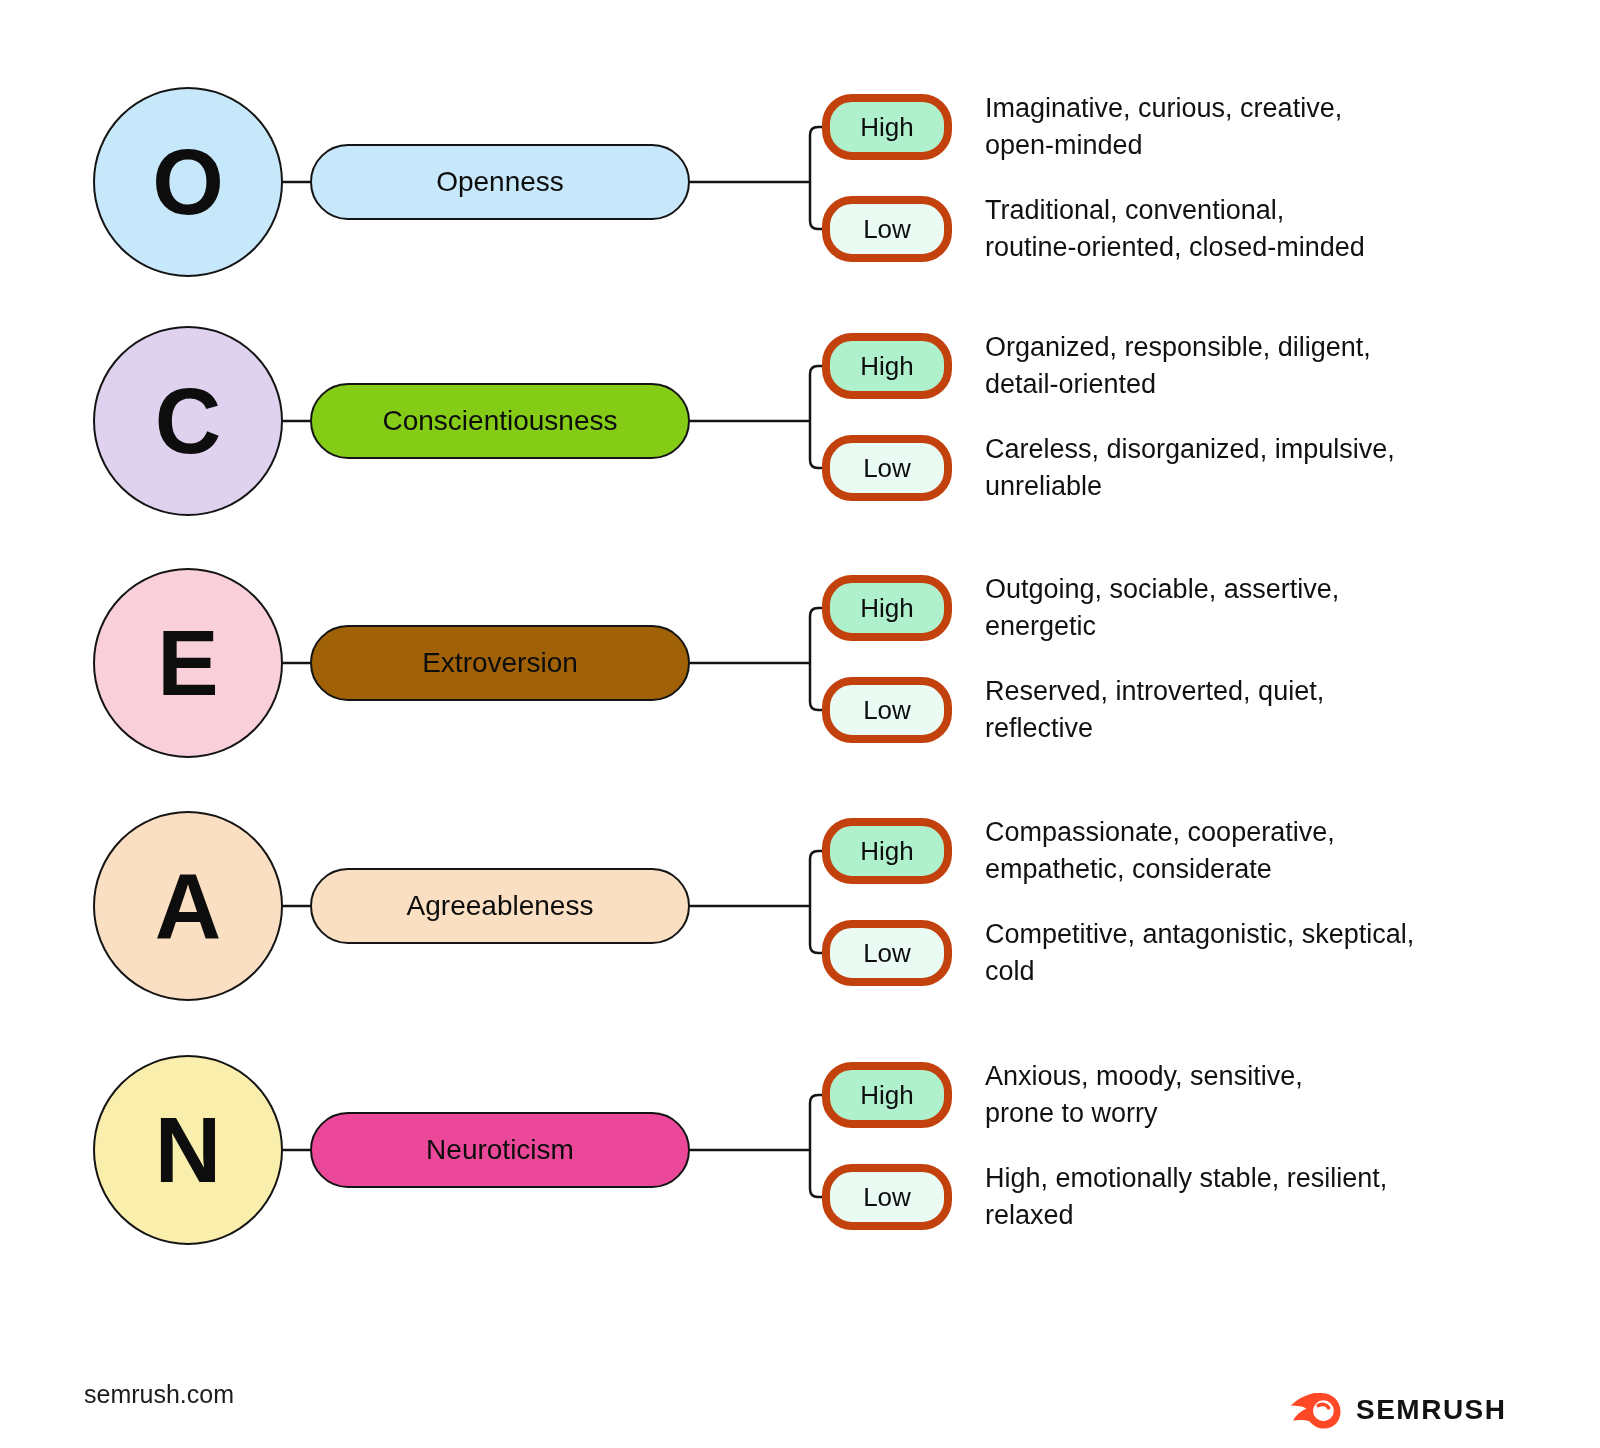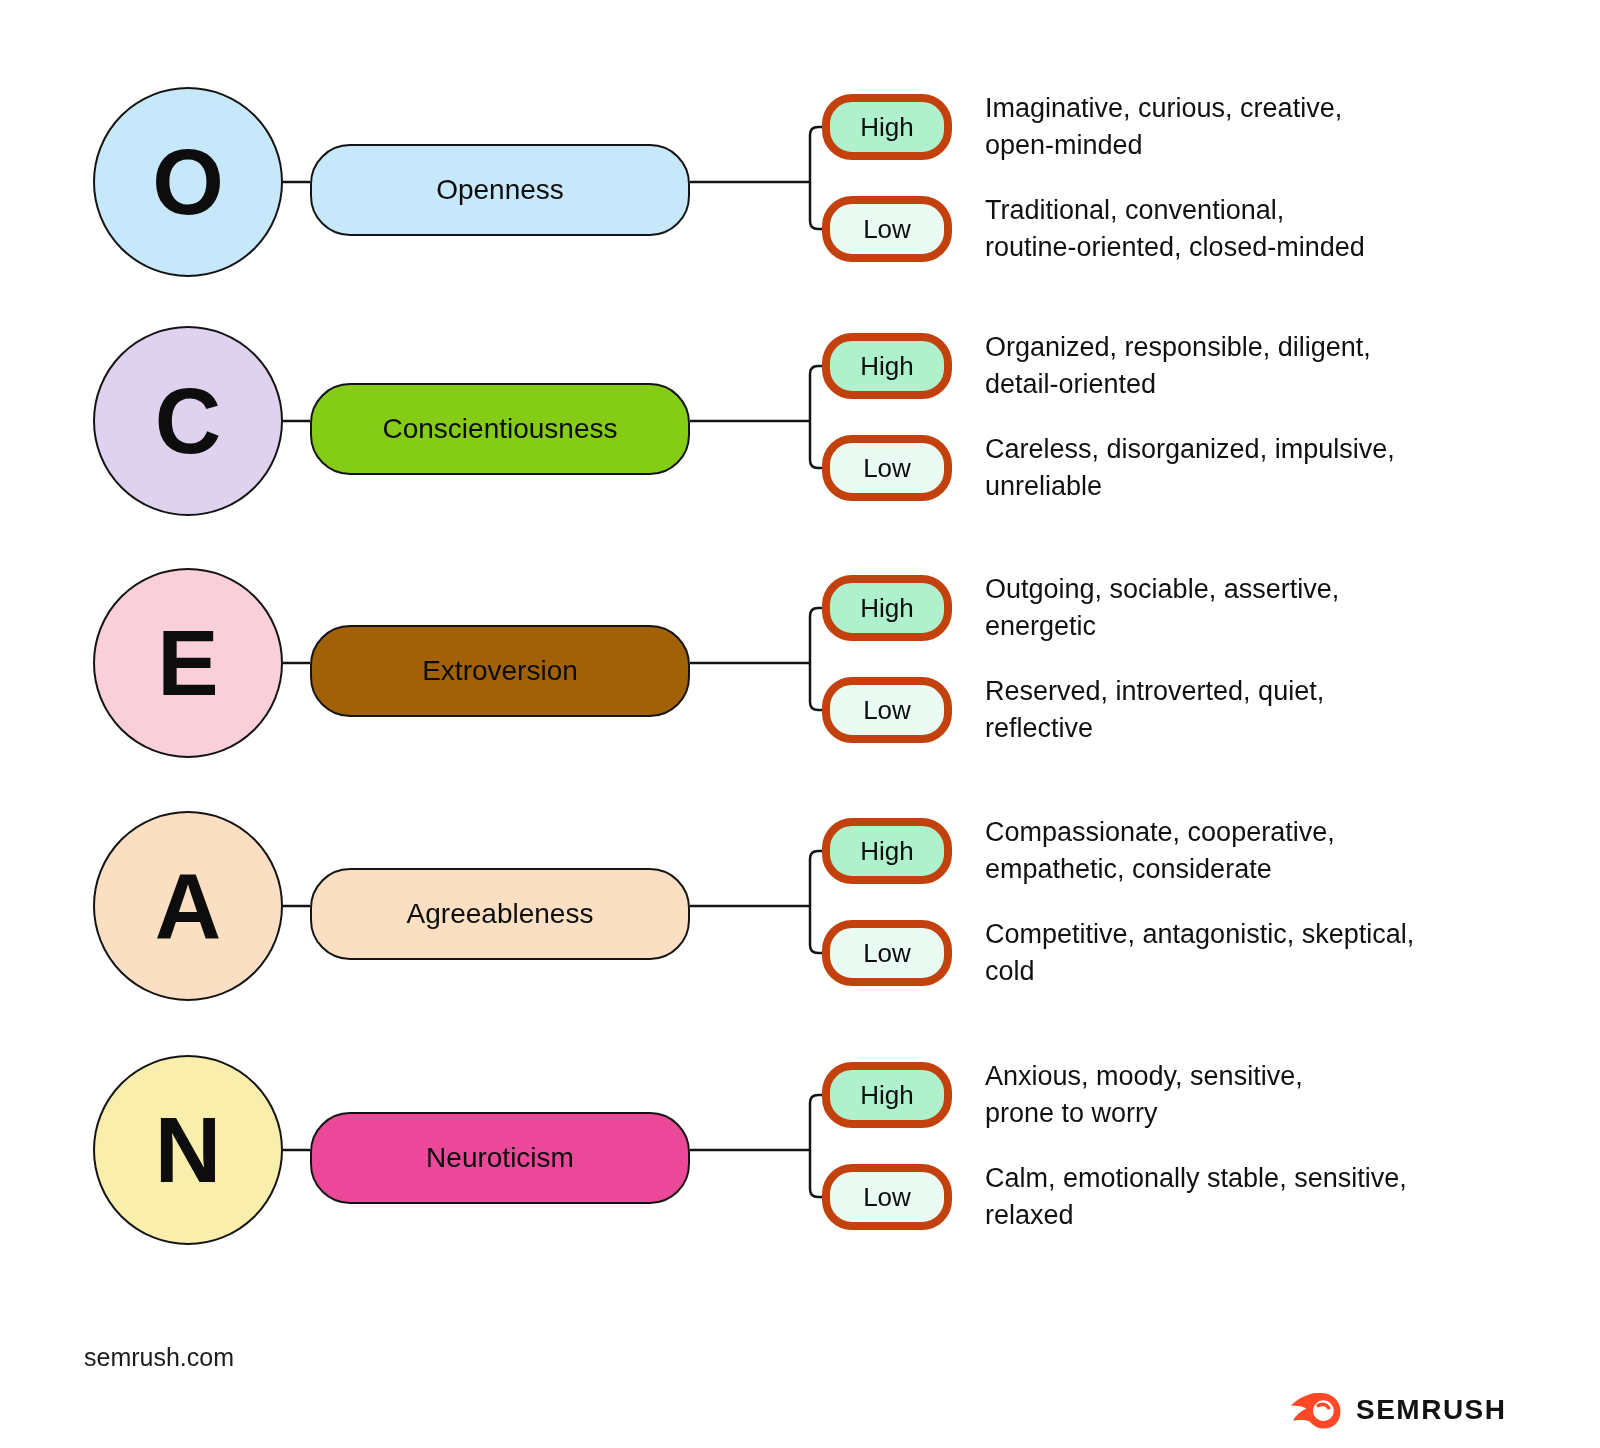--- a/index.html
+++ b/index.html
@@ -18,21 +18,21 @@
     width: 190px; height: 190px;
     border: 2px solid #141414; border-radius: 50%;
     display: flex; align-items: center; justify-content: center;
   }
   .trait-letter {
     font-size: 92px; font-weight: bold; color: #0d0d0d;
     line-height: 1;
   }
   .trait-pill {
     position: absolute; left: 310px; top: 62px;
-    width: 380px; height: 92px;
+    width: 380px; height: 76px;
     border: 2px solid #141414; border-radius: 40px;
     display: flex; align-items: center; justify-content: center;
     font-size: 28px; color: #0d0d0d;
   }
   .connector { position: absolute; left: 270px; top: 0; width: 560px; height: 200px; }
   .level-pill {
     position: absolute; left: 822px;
     width: 130px; height: 66px;
     border: 8px solid #c2410c; border-radius: 30px;
     display: flex; align-items: center; justify-content: center;
@@ -41,21 +41,21 @@
   .level-pill.high { top: 12px; }
   .level-pill.low  { top: 114px; }
   .desc {
     position: absolute; left: 985px;
     font-size: 27px; line-height: 37px; color: #111111;
     white-space: pre-line;
   }
   .desc.high { top: 8px; }
   .desc.low  { top: 110px; }
   .footer-site {
-    position: absolute; left: 84px; top: 1343px;
+    position: absolute; left: 84px; top: 1380px;
     font-size: 25px; color: #1c1c1c; text-align: right;
   }
   .footer-logo {
     position: absolute; left: 1290px; top: 1390px;
     display: flex; align-items: center; gap: 14px;
   }
   .brand-text {
     font-size: 28px; font-weight: bold; letter-spacing: 1.5px;
     color: #121212;
   }
@@ -174,21 +174,21 @@
         <span>Neuroticism</span>
       </div>
       <div class="level-pill high" style="background: rgb(175, 240, 205);">
         <span>High</span>
       </div>
       <div class="level-pill low" style="background: rgb(233, 251, 242);">
         <span>Low</span>
       </div>
       <div class="desc high">Anxious, moody, sensitive,
 prone to worry</div>
-      <div class="desc low">Calm, emotionally stable, sensitive,
+      <div class="desc low">High, emotionally stable, resilient,
 relaxed</div>
     </div>
   <div class="footer-site">semrush.com</div>
 
   <div class="footer-logo">
     <svg width="52" height="40" viewBox="0 0 70 52">
       <path fill="#FF4926" d="M33 3
         C22 5 10 11 1 20
         C10 20 17 21 22 24
         C14 28 8 33 4 40

